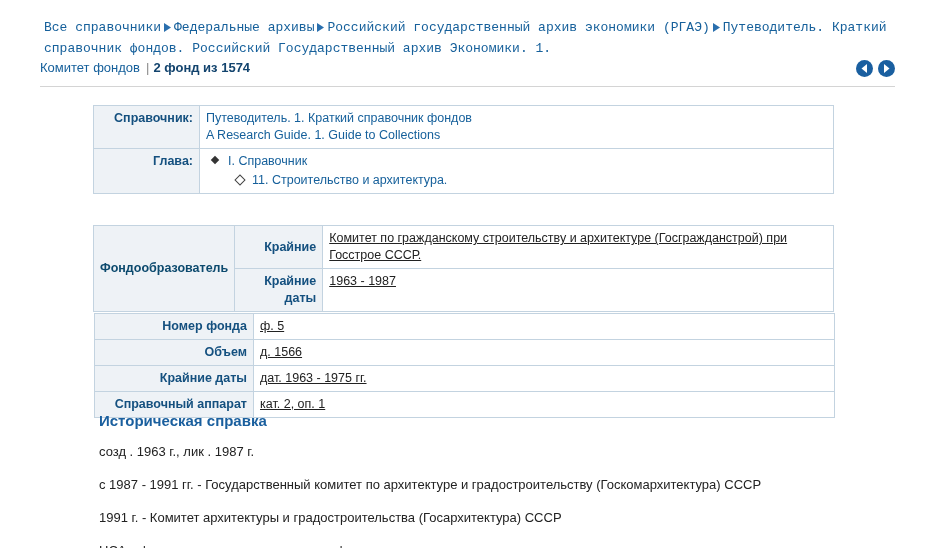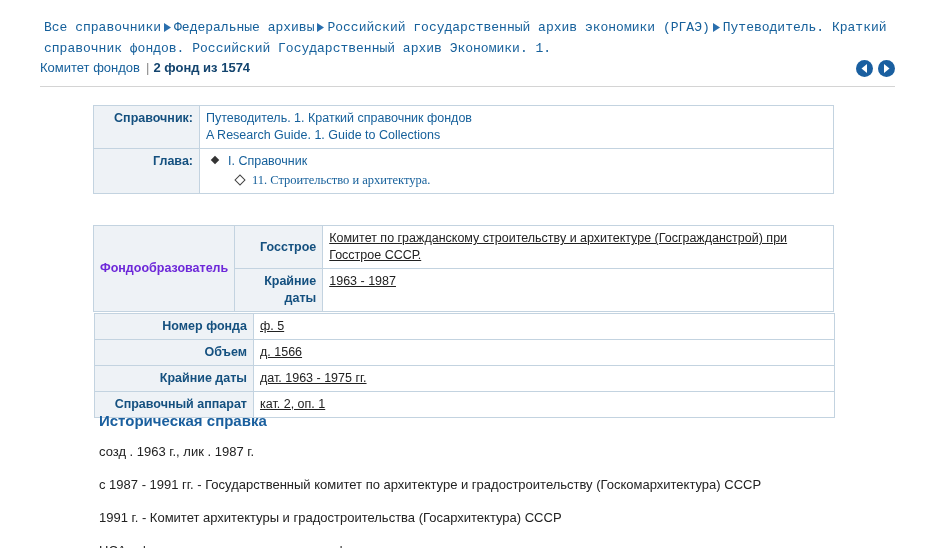--- a/index.html
+++ b/index.html
@@ -158,21 +158,20 @@
     width: 6px;
     height: 6px;
     background: #333;
     transform: rotate(45deg);
   }
   .chapter-l2 {
     margin: 0;
     padding-left: 46px;
     position: relative;
     color: #16609b;
-    font-family: Liberation Serif, serif;
   }
   .chapter-l2 .bullet {
     position: absolute;
     left: 30px;
     top: 4px;
     width: 6px;
     height: 6px;
     border: 1px solid #444;
     transform: rotate(45deg);
   }
@@ -182,21 +181,21 @@
     position: absolute;
     left: 93px;
     top: 225px;
     width: 741px;
   }
   .tbl-founder td.rowspan-lbl {
     width: 122px;
     vertical-align: middle;
     text-align: left;
     background: #eef2f6;
-    color: #6d28d9;
+    color: #0c4a6e;
     font-weight: bold;
   }
   .tbl-founder td.sub-lbl {
     width: 75px;
     background: #eef2f6;
     color: #14507f;
     font-weight: bold;
     text-align: right;
     vertical-align: middle;
   }
@@ -283,21 +282,21 @@
         </div>
       </td>
     </tr>
   </tbody>
     </table>
 
   <table class="box tbl-founder">
     <tbody>
         <tr>
       <td class="rowspan-lbl" rowspan="2">Фондообразователь</td>
-      <td class="sub-lbl">Госстрое</td>
+      <td class="sub-lbl">Крайние</td>
       <td class="val-plain">Комитет по гражданскому строительству и архитектуре (Госгражданстрой) при Госстрое СССР.</td>
     </tr>
     <tr>
       <td class="sub-lbl">Крайние даты</td>
       <td class="val-plain">1963 - 1987</td>
     </tr>
   </tbody>
     </table>
 
   <table class="box tbl-fund">

